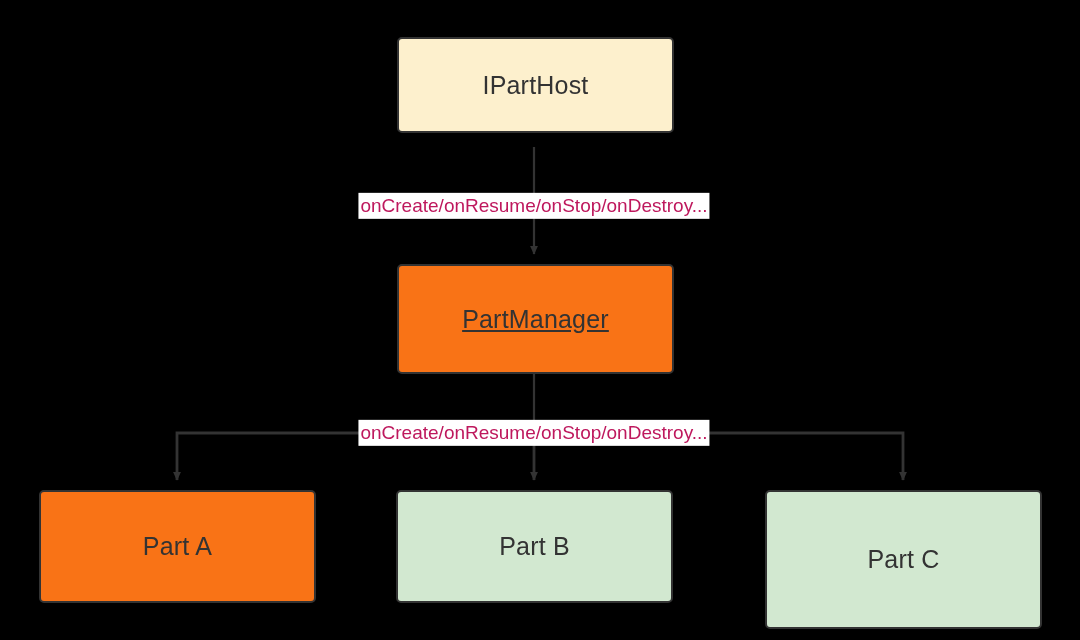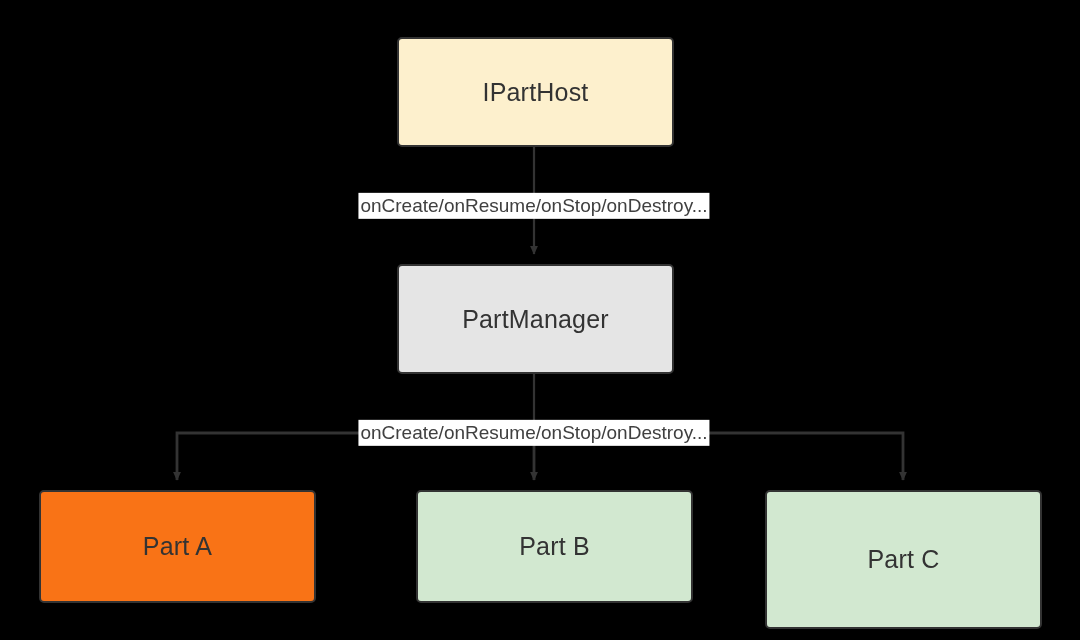--- a/index.html
+++ b/index.html
@@ -37,21 +37,21 @@
     letter-spacing: 0.2px;
   }
   .node-label {
     line-height: 1;
     white-space: nowrap;
   }
   .edge-label {
     position: absolute;
     transform: translate(-50%, -50%);
     background: #ffffff;
-    color: #404040;
+    color: #be185d;
     font-size: 19px;
     line-height: 1.28;
     white-space: nowrap;
     padding: 1px 2px;
     box-sizing: border-box;
   }
 </style>
 </head>
 <body>
 
@@ -68,33 +68,33 @@
 
     <path d="M 534 374 L 534 433" fill="none" stroke="#333333" stroke-width="2.2"></path>
 
     <path d="M 534 433 L 177 433 L 177 480" fill="none" stroke="#333333" stroke-width="2.8" marker-end="url(#arrow)"></path>
 
     <path d="M 534 433 L 534 480" fill="none" stroke="#333333" stroke-width="2.8" marker-end="url(#arrow)"></path>
 
     <path d="M 534 433 L 903 433 L 903 480" fill="none" stroke="#333333" stroke-width="2.8" marker-end="url(#arrow)"></path>
   </svg>
 
-  <div class="node" style="left:397px; top:37px; width:277px; height:110px; background:#fdf0cd;">
+  <div class="node" style="left:397px; top:37px; width:277px; height:96px; background:#fdf0cd;">
     <span class="node-label">IPartHost</span>
   </div>
 
-  <div class="node" style="left:397px; top:264px; width:277px; height:110px; background:#e5e5e5;">
+  <div class="node" style="left:397px; top:264px; width:277px; height:110px; background:#f97316;text-decoration:underline;">
     <span class="node-label">PartManager</span>
   </div>
 
   <div class="node" style="left:39px; top:490px; width:277px; height:113px; background:#f97316;">
     <span class="node-label">Part A</span>
   </div>
 
-  <div class="node" style="left:416px; top:490px; width:277px; height:113px; background:#d2e8d0;">
+  <div class="node" style="left:396px; top:490px; width:277px; height:113px; background:#d2e8d0;">
     <span class="node-label">Part B</span>
   </div>
 
   <div class="node" style="left:765px; top:490px; width:277px; height:139px; background:#d2e8d0;">
     <span class="node-label">Part C</span>
   </div>
 
   <div class="edge-label" style="left:534px; top:206px;">onCreate/onResume/onStop/onDestroy...</div>
 
   <div class="edge-label" style="left:534px; top:433px;">onCreate/onResume/onStop/onDestroy...</div>

